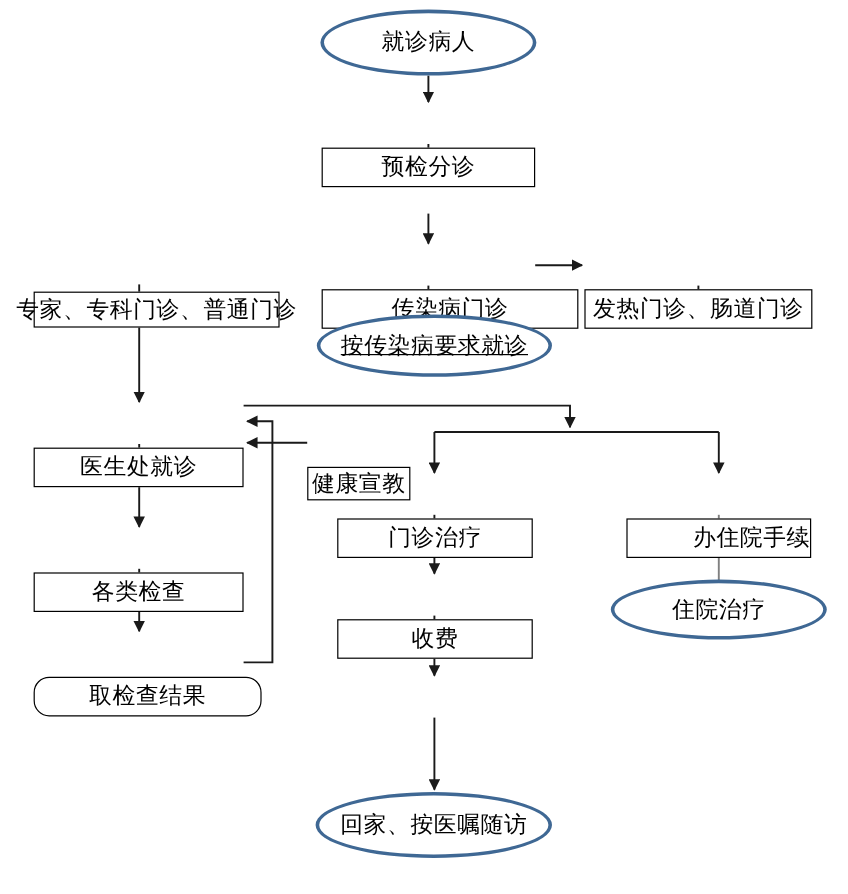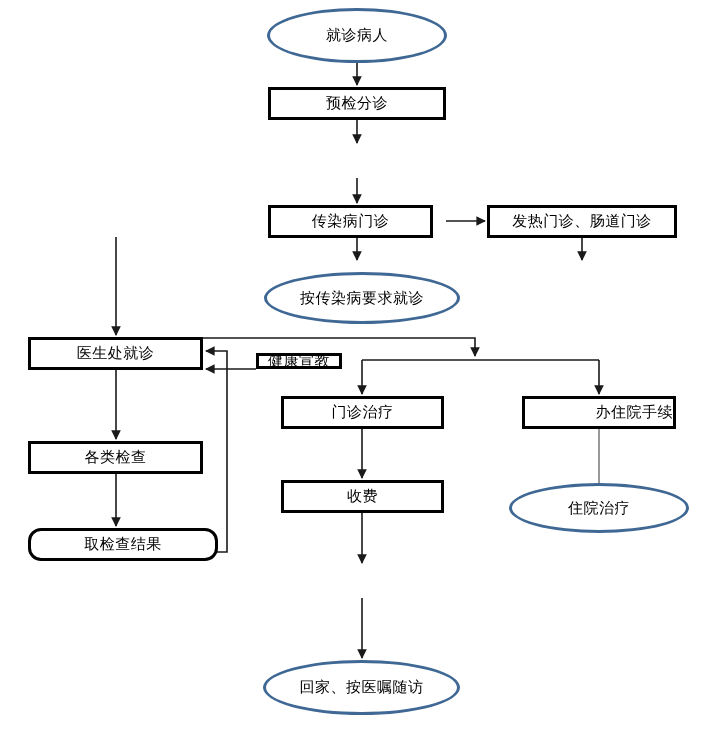--- a/index.html
+++ b/index.html
@@ -27,29 +27,30 @@
     pointer-events: none;
   }
   .node {
     position: absolute;
     box-sizing: border-box;
     display: flex;
     align-items: center;
     justify-content: center;
     text-align: center;
     color: #000000;
-    font-size: 15px;
+    font-size: 19px;
     line-height: 1.1;
     letter-spacing: 0.5px;
     white-space: nowrap;
     z-index: 2;
   }
   .node.rect {
-    border: 3px solid #000000;
+    border: 1px solid #000000;
     background: #ffffff;
+    margin-top: 36px;
   }
   .node.ellipse {
     border: 3px solid #3f6894;
     border-radius: 50%;
     background: #ffffff;
   }
   .node-label {
     display: block;
   }
 </style>
@@ -112,33 +113,36 @@
       <path d="M 599 429 L 599 507" marker-end="url(#arrowGray)"></path>
     </g>
   </svg>
 
   <div class="node ellipse" style="left: 267px; top: 8px; width: 180px; height: 55px;">
     <span class="node-label">就诊病人</span>
   </div>
   <div class="node rect" style="left: 268px; top: 87px; width: 178px; height: 33px;">
     <span class="node-label">预检分诊</span>
   </div>
-  <div class="node rect" style="left: 268px; top: 205px; width: 165px; height: 33px;">
+  <div class="node rect" style="left: 268px; top: 205px; width: 214px; height: 33px;">
     <span class="node-label">传染病门诊</span>
   </div>
   <div class="node rect" style="left: 487px; top: 205px; width: 190px; height: 33px;">
     <span class="node-label">发热门诊、肠道门诊</span>
   </div>
-  <div class="node ellipse" style="left: 264px; top: 272px; width: 196px; height: 52px;">
+  <div class="node ellipse" style="left: 264px; top: 262px; width: 196px; height: 52px; text-decoration: underline;">
     <span class="node-label">按传染病要求就诊</span>
+  </div>
+  <div class="node rect" style="left: 28px; top: 207px; width: 205px; height: 30px;">
+    <span class="node-label">专家、专科门诊、普通门诊</span>
   </div>
   <div class="node rect" style="left: 28px; top: 337px; width: 175px; height: 33px;">
     <span class="node-label">医生处就诊</span>
   </div>
-  <div class="node rect" style="left: 256px; top: 353px; width: 86px; height: 16px;">
+  <div class="node rect" style="left: 256px; top: 353px; width: 86px; height: 28px;">
     <span class="node-label">健康宣教</span>
   </div>
   <div class="node rect" style="left: 28px; top: 441px; width: 175px; height: 33px;">
     <span class="node-label">各类检查</span>
   </div>
   <div class="node rect" style="left: 28px; top: 528px; width: 190px; height: 33px; border-radius: 13px;">
     <span class="node-label">取检查结果</span>
   </div>
   <div class="node rect" style="left: 281px; top: 396px; width: 163px; height: 33px;">
     <span class="node-label">门诊治疗</span>

